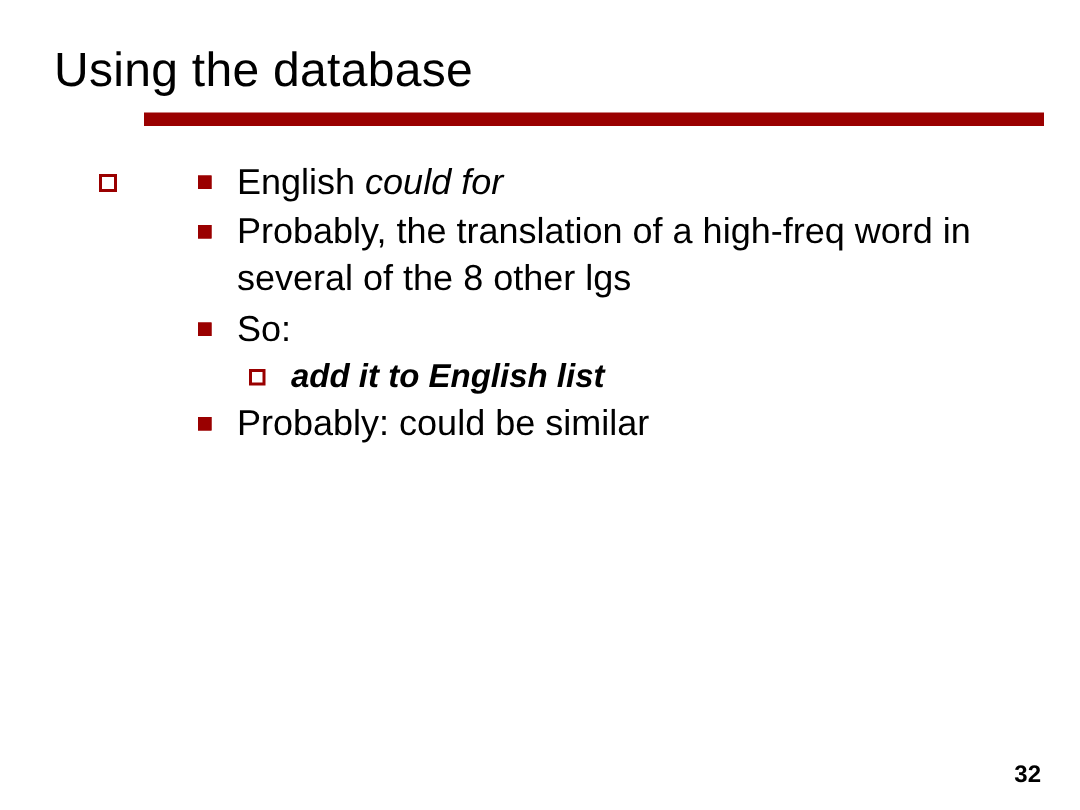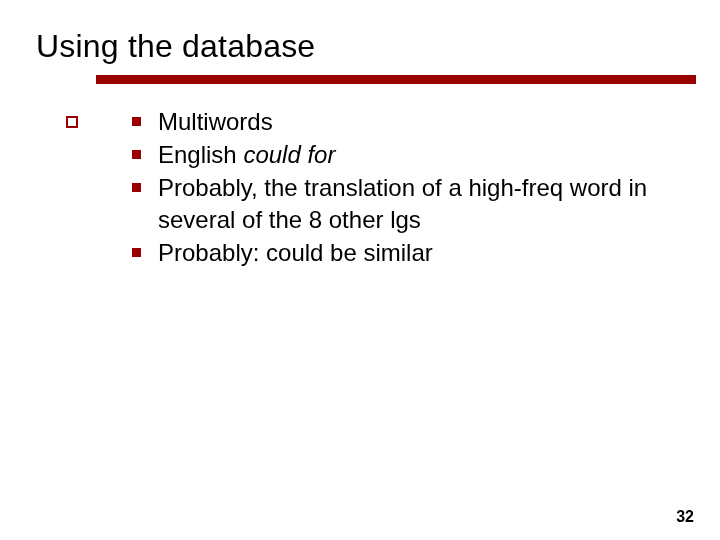--- a/index.html
+++ b/index.html
@@ -92,35 +92,42 @@
 
   <h1 class="title">Using the database</h1>
 
   <div class="rule"></div>
 
   <div class="lvl1">
     <span class="bullet"></span>
 
     <div class="lvl2-group">
 
-      <div class="lvl2">
-        <span class="bullet"></span>
-        <span>Multiwords</span>
-      </div>
 
       <div class="lvl2">
         <span class="bullet"></span>
         <span>English </span><span class="italic">could for</span>
       </div>
 
       <div class="lvl2">
         <span class="bullet"></span>
         <span>Probably, the translation of a high-freq word in several of the 8 other lgs</span>
       </div>
 
+      <div class="lvl2">
+        <span class="bullet"></span>
+        <span>So:</span>
+
+        <div class="lvl3-group">
+          <div class="lvl3">
+            <span class="bullet"></span>
+            <span class="boldital">add it to English list</span>
+          </div>
+        </div>
+      </div>
 
       <div class="lvl2">
         <span class="bullet"></span>
         <span>Probably: could be similar</span>
       </div>
 
     </div>
   </div>
 
   <div class="pagenum">32</div>

